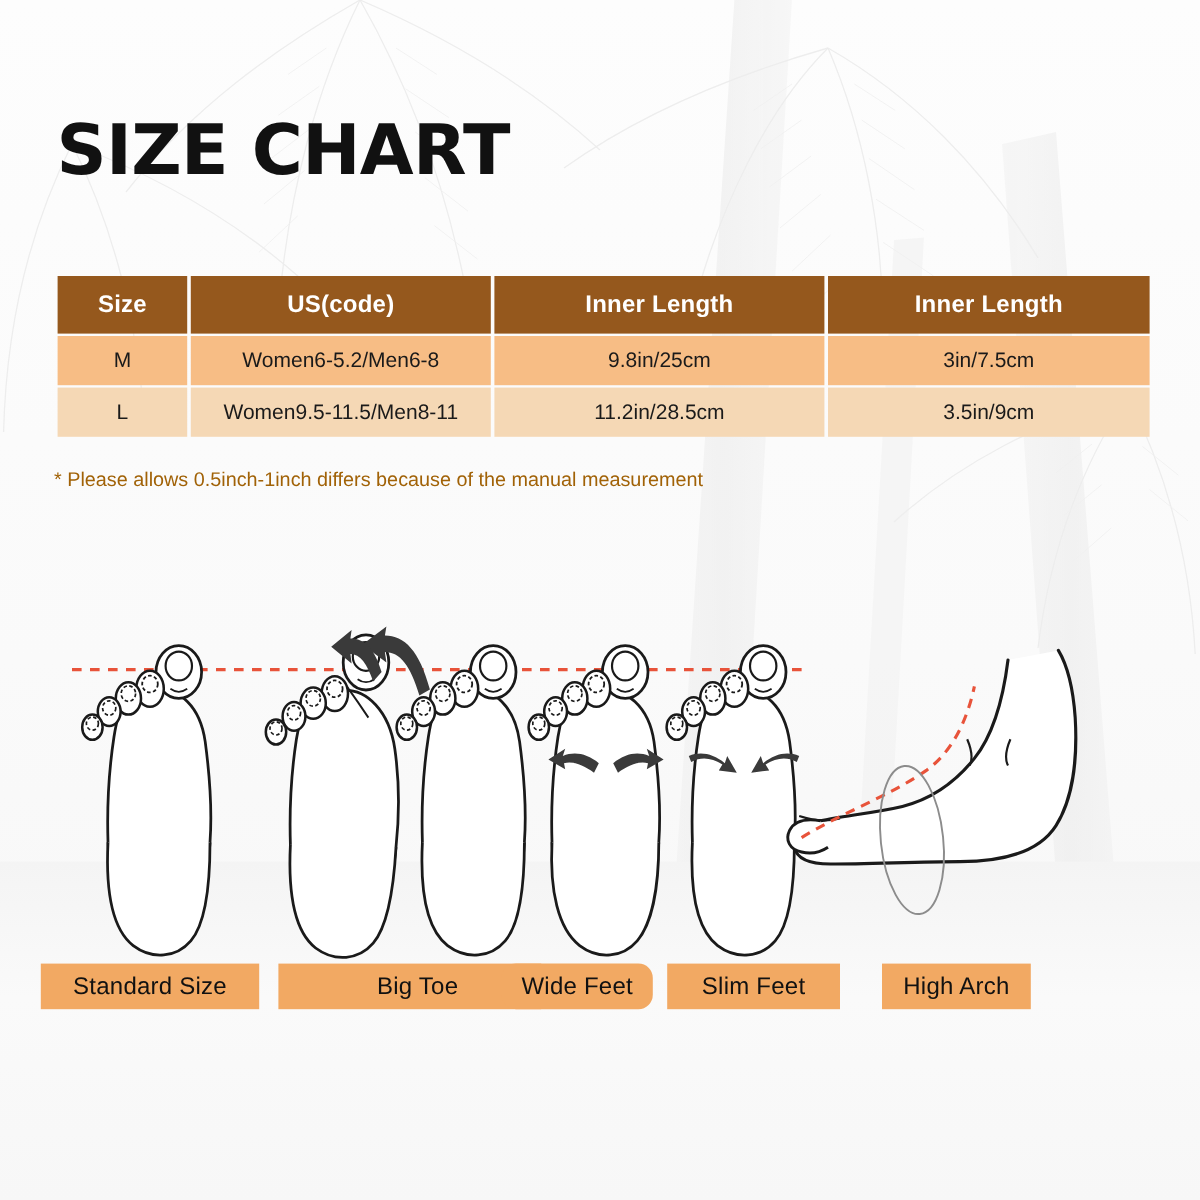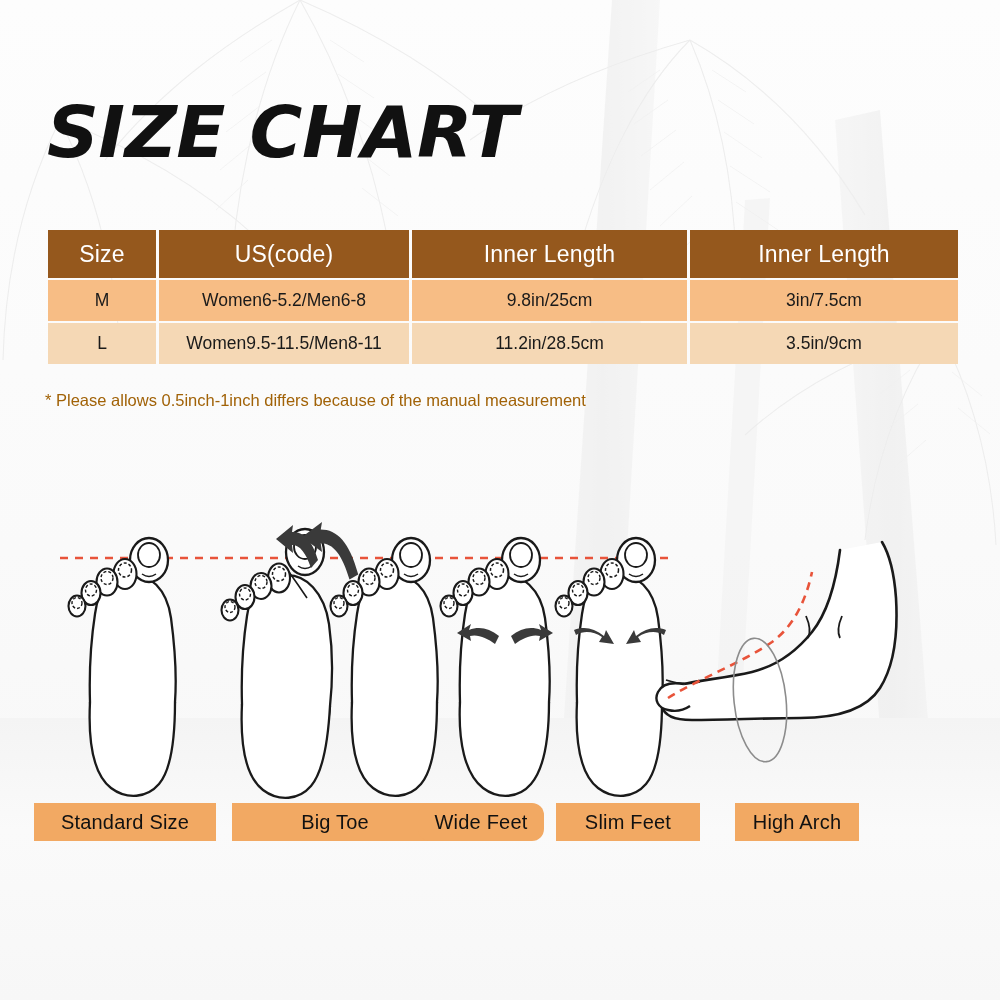--- a/index.html
+++ b/index.html
@@ -14,35 +14,34 @@
   #bg-band{
     position:absolute;left:0;top:718px;width:1000px;height:282px;
     background:linear-gradient(180deg,#f4f4f4 0%, #fafafa 40%, #f7f7f7 100%);
     z-index:0;
   }
   .layer{position:absolute;z-index:1;}
 
   
   #title{
     position:absolute;left:47px;top:96px;
-    font-size:72px;font-weight:bold;letter-spacing:-0.5px;
+    font-size:58px;font-weight:bold;letter-spacing:-0.5px;
     color:#111;line-height:1;
     font-family:"DejaVu Sans","Liberation Sans",sans-serif;
-    font-style:italic;
   }
 
   
   #size-table{
     position:absolute;left:45px;top:228px;width:915px;
     border-collapse:separate;border-spacing:3px 2px;
     table-layout:fixed;
   }
   #size-table th{
     background:#95581d;color:#ffffff;
-    font-size:23px;font-weight:normal;
+    font-size:20px;font-weight:bold;
     height:46px;text-align:center;vertical-align:middle;
     letter-spacing:0.2px;
   }
   #size-table td{
     text-align:center;vertical-align:middle;
     font-size:17.5px;color:#1a1a1a;height:39px;
   }
   .row-m td{background:#f7bd85;}
   .row-l td{background:#f5d8b5;}
   .col-size{width:108px;}
@@ -60,21 +59,21 @@
   #feet-svg{position:absolute;left:0;top:520px;z-index:2;}
 
   
   .foot-label{
     position:absolute;top:803px;height:38px;
     background:#f2a963;color:#111;
     display:flex;align-items:center;justify-content:center;
     font-size:20px;letter-spacing:0.2px;z-index:3;
   }
   #label-0{left:34px;width:182px;}
-  #label-1{left:232px;width:206px;}
+  #label-1{left:232px;width:206px;padding-left:13px;}
   #label-2{left:418px;width:126px;border-radius:12px;}
   #label-3{left:556px;width:144px;}
   #label-4{left:735px;width:124px;}
 </style>
 </head>
 <body>
 
 <svg id="bg-texture" width="1000" height="1000" viewBox="0 0 1000 1000">
   <defs>
     <linearGradient id="bgg" x1="0" y1="0" x2="0" y2="1">

